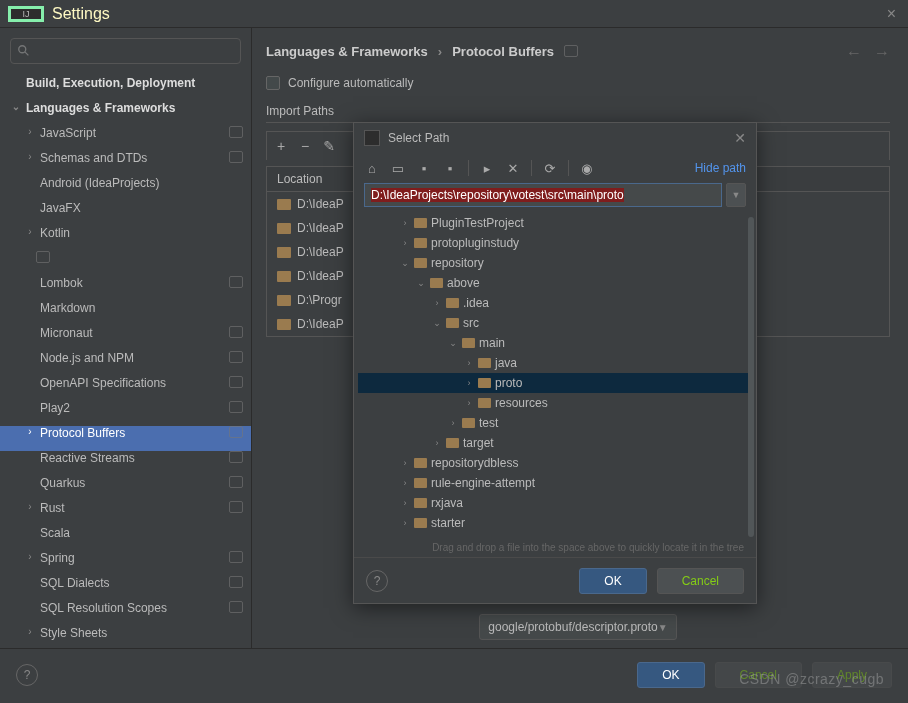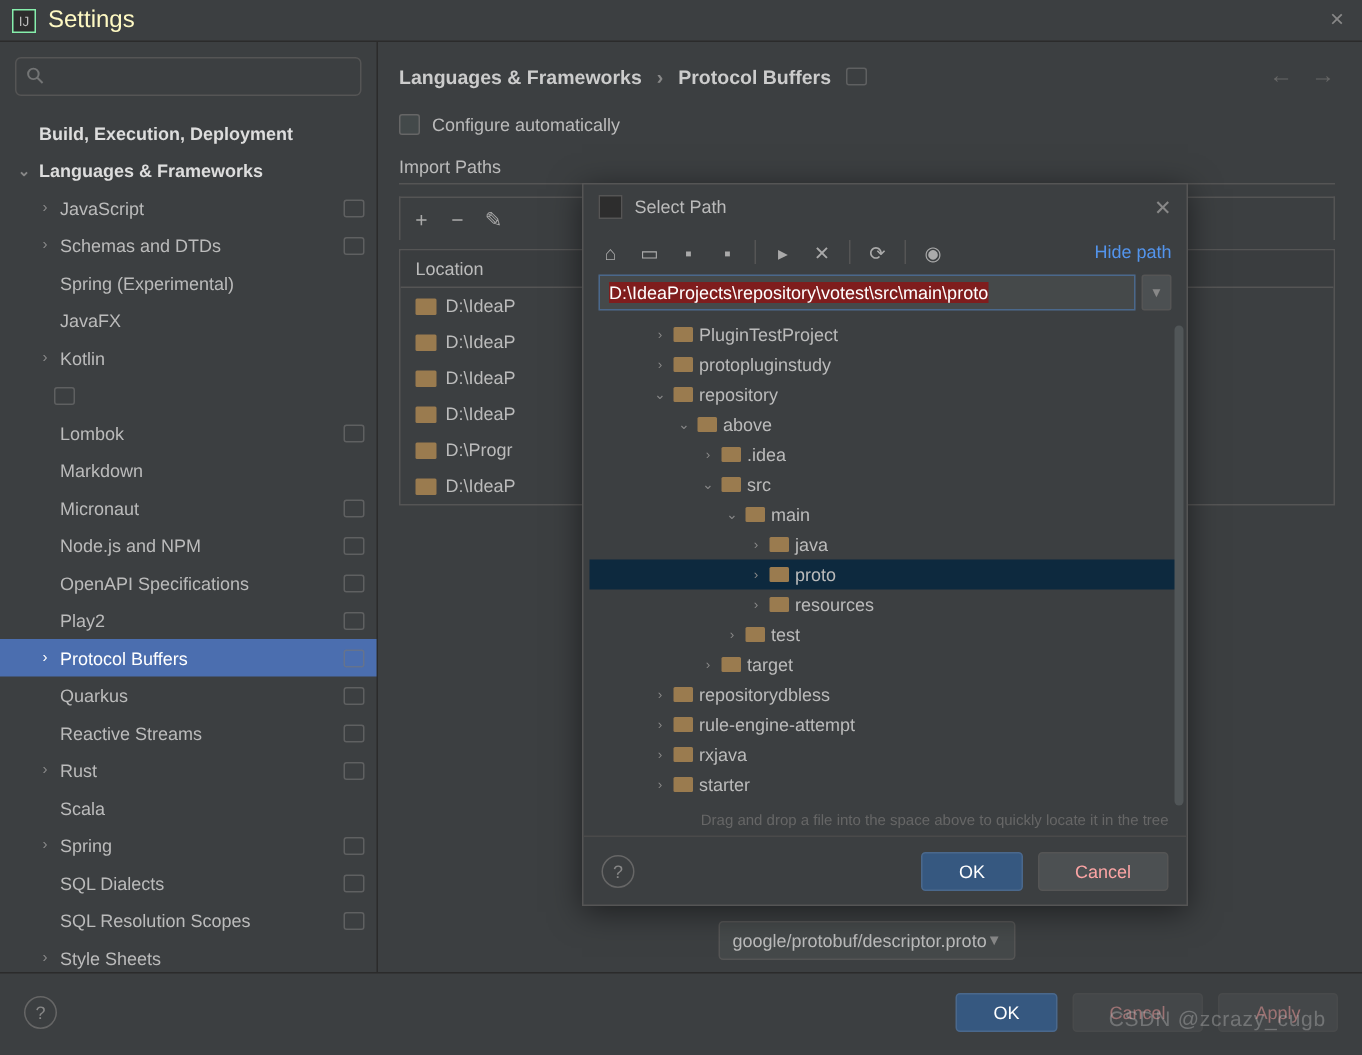--- a/index.html
+++ b/index.html
@@ -1,31 +1,31 @@
 <!DOCTYPE html>
 <html><head>
   <meta charset="utf-8">
   <style>
     * { margin: 0; padding: 0; box-sizing: border-box; font-family: "Segoe UI", sans-serif; }
     body { background: #3c3f41; color: #bbbbbb; font-size: 12px; width: 908px; height: 703px; overflow: hidden; position: relative; }
     
     .titlebar { height: 28px; display: flex; align-items: center; padding: 0 8px; border-bottom: 1px solid #2b2b2b; }
-    .titlebar .app-icon { width: 16px; height: 16px; background: #2d2d2d; border: 1px solid #86efac; margin-right: 8px; display: flex; align-items: center; justify-content: center; font-size: 9px; }
+    .titlebar .app-icon { width: 36px; height: 16px; background: #2d2d2d; border: 3px solid #86efac; margin-right: 8px; display: flex; align-items: center; justify-content: center; font-size: 9px; }
     .titlebar .title { color: #fef9c3; font-size: 16px; }
     .titlebar .close-x { margin-left: auto; color: #888; font-size: 16px; cursor: pointer; padding: 0 4px; }
     
     .main-area { display: flex; height: 620px; }
     
     .sidebar { width: 252px; border-right: 1px solid #2b2b2b; display: flex; flex-direction: column; }
     .search-box { margin: 10px; height: 26px; border: 1px solid #555; border-radius: 4px; display: flex; align-items: center; padding: 0 6px; }
     .search-box svg { width: 14px; height: 14px; opacity: 0.6; }
     .search-input { background: transparent; border: none; color: #bbb; flex: 1; margin-left: 6px; outline: none; }
     
     .tree { flex: 1; overflow-y: auto; padding-top: 2px; }
-    .tree-item { height: 25px; display: flex; align-items: center; padding-left: 10px; padding-right: 8px; cursor: pointer; }
+    .tree-item { height: 25px; display: flex; align-items: flex-start; padding-left: 10px; padding-right: 8px; cursor: pointer; }
     .tree-item.bold { font-weight: bold; color: #ddd; }
     .tree-item.selected { background: #4b6eaf; color: #fff; }
     .tree-item .chev { width: 12px; text-align: center; font-size: 10px; color: #888; }
     .tree-item.selected .chev { color: #fff; }
     .tree-item .label { flex: 1; margin-left: 4px; }
     .tree-item .tag { width: 14px; height: 12px; border: 1px solid #777; border-radius: 2px; opacity: 0.6; }
     .indent-1 { padding-left: 24px; }
     
     .content { flex: 1; display: flex; flex-direction: column; padding: 14px 18px 8px 14px; position: relative; }
     .breadcrumb { display: flex; align-items: center; gap: 10px; font-size: 13px; font-weight: bold; color: #ccc; margin-bottom: 16px; }
@@ -47,25 +47,25 @@
     .table-row { padding: 5px 10px; display: flex; align-items: center; gap: 6px; }
     .folder-ico { width: 14px; height: 11px; background: #9a7b4f; border-radius: 1px; }
     
     .desc-row { display: flex; align-items: center; gap: 12px; margin-top: auto; padding-top: 12px; flex-direction: column; }
     .desc-input { flex: 1; background: #45494a; border: 1px solid #555; padding: 5px 8px; color: #bbb; border-radius: 3px; display: flex; align-items: center; justify-content: space-between; }
     .desc-chev { color: #888; font-size: 10px; }
     
     .bottom-bar { height: 52px; border-top: 1px solid #2b2b2b; display: flex; align-items: center; padding: 0 16px; gap: 10px; }
     .help-btn { width: 22px; height: 22px; border-radius: 50%; border: 1px solid #666; display: flex; align-items: center; justify-content: center; color: #888; }
     .spacer { flex: 1; }
-    .btn { padding: 5px 24px; border-radius: 3px; border: 1px solid #555; background: #4c5052; color: #fca5a5; font-size: 12px; cursor: pointer; }
+    .btn { padding: 5px 24px; border-radius: 3px; border: 1px solid #555; background: #4c5052; color: #84cc16; font-size: 12px; cursor: pointer; }
     .btn.primary { background: #365880; border-color: #4a688c; color: #fff; }
     .btn.faded { opacity: 0.5; }
     
-    .dialog { position: absolute; left: 353px; top: 122px; width: 404px; height: 482px; background: #3c3f41; border: 1px solid #555; box-shadow: 0 4px 20px rgba(0,0,0,0.5); display: flex; flex-direction: column; margin-left: 35px; }
+    .dialog { position: absolute; left: 353px; top: 122px; width: 404px; height: 482px; background: #3c3f41; border: 1px solid #555; box-shadow: 0 4px 20px rgba(0,0,0,0.5); display: flex; flex-direction: column; }
     .dlg-title { height: 30px; display: flex; align-items: center; padding: 0 10px; }
     .dlg-title .app-icon { width: 16px; height: 16px; background: #2d2d2d; border: 1px solid #555; margin-right: 8px; }
     .dlg-title .t { font-size: 12px; color: #bbb; }
     .dlg-title .x { margin-left: auto; color: #888; font-size: 14px; cursor: pointer; }
     
     .dlg-toolbar { height: 30px; display: flex; align-items: center; padding: 0 10px; gap: 10px; }
     .dlg-toolbar .ico { width: 16px; height: 16px; display: flex; align-items: center; justify-content: center; color: #aaa; font-size: 13px; }
     .dlg-toolbar .divider { width: 1px; height: 16px; background: #555; }
     .hide-path { margin-left: auto; color: #5394ec; font-size: 12px; cursor: pointer; }
     
@@ -118,21 +118,21 @@
           <span class="label">JavaScript</span>
           <span class="tag"></span>
         </div>
         <div class="tree-item indent-1">
           <span class="chev">›</span>
           <span class="label">Schemas and DTDs</span>
           <span class="tag"></span>
         </div>
         <div class="tree-item indent-1">
           <span class="chev"></span>
-          <span class="label">Spring (Experimental)</span>
+          <span class="label">Android (IdeaProjects)</span>
         </div>
         <div class="tree-item indent-1">
           <span class="chev"></span>
           <span class="label">JavaFX</span>
         </div>
         <div class="tree-item indent-1">
           <span class="chev">›</span>
           <span class="label">Kotlin</span>
         </div>
         <div class="tree-item indent-1">
@@ -168,26 +168,26 @@
           <span class="label">Play2</span>
           <span class="tag"></span>
         </div>
         <div class="tree-item selected indent-1">
           <span class="chev">›</span>
           <span class="label">Protocol Buffers</span>
           <span class="tag"></span>
         </div>
         <div class="tree-item indent-1">
           <span class="chev"></span>
+          <span class="label">Reactive Streams</span>
+          <span class="tag"></span>
+        </div>
+        <div class="tree-item indent-1">
+          <span class="chev"></span>
           <span class="label">Quarkus</span>
-          <span class="tag"></span>
-        </div>
-        <div class="tree-item indent-1">
-          <span class="chev"></span>
-          <span class="label">Reactive Streams</span>
           <span class="tag"></span>
         </div>
         <div class="tree-item indent-1">
           <span class="chev">›</span>
           <span class="label">Rust</span>
           <span class="tag"></span>
         </div>
         <div class="tree-item indent-1">
           <span class="chev"></span>
           <span class="label">Scala</span>

